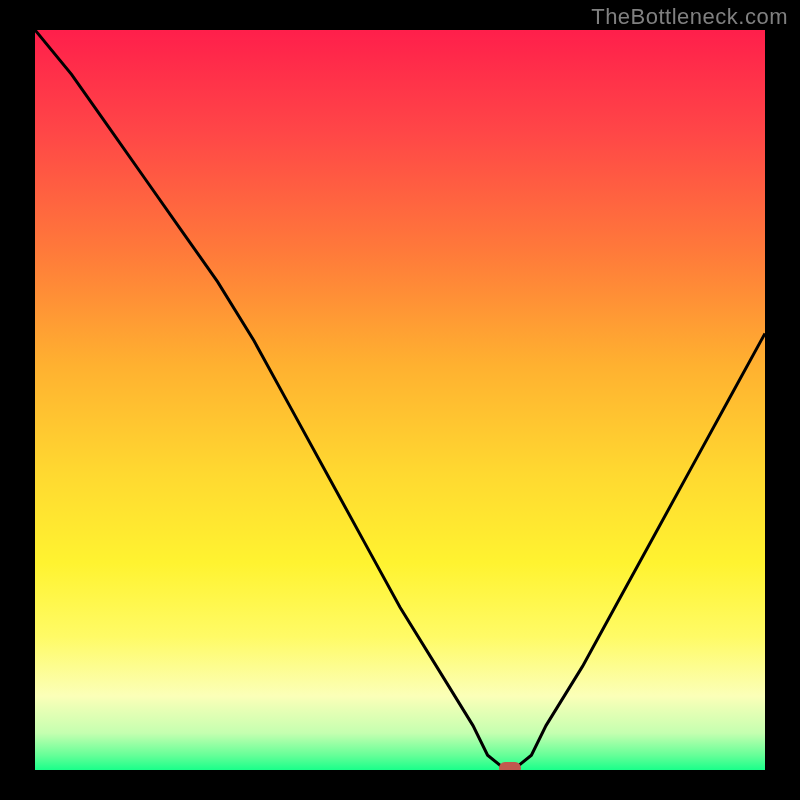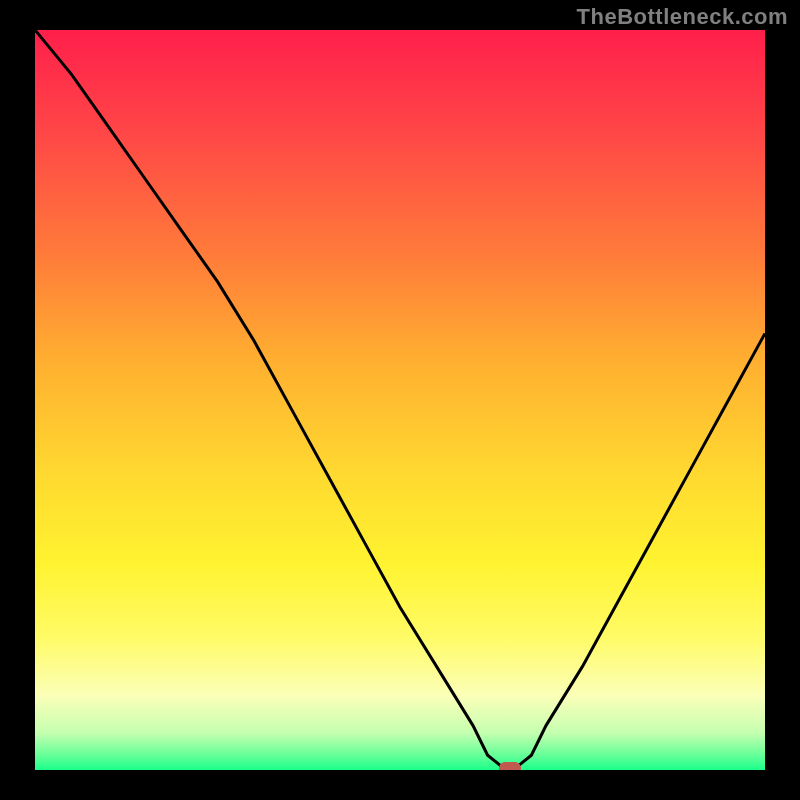--- a/index.html
+++ b/index.html
@@ -16,21 +16,21 @@
     width: 800px;
     height: 800px;
     background: #000;
   }
   .watermark {
     position: absolute;
     top: 4px;
     right: 12px;
     color: #808080;
     font-size: 22px;
-    font-weight: 700;
+    font-weight: 400;
     letter-spacing: 0.5px;
     z-index: 10;
   }
   .plot-area {
     position: absolute;
     left: 35px;
     top: 30px;
     width: 730px;
     height: 740px;
     overflow: hidden;

